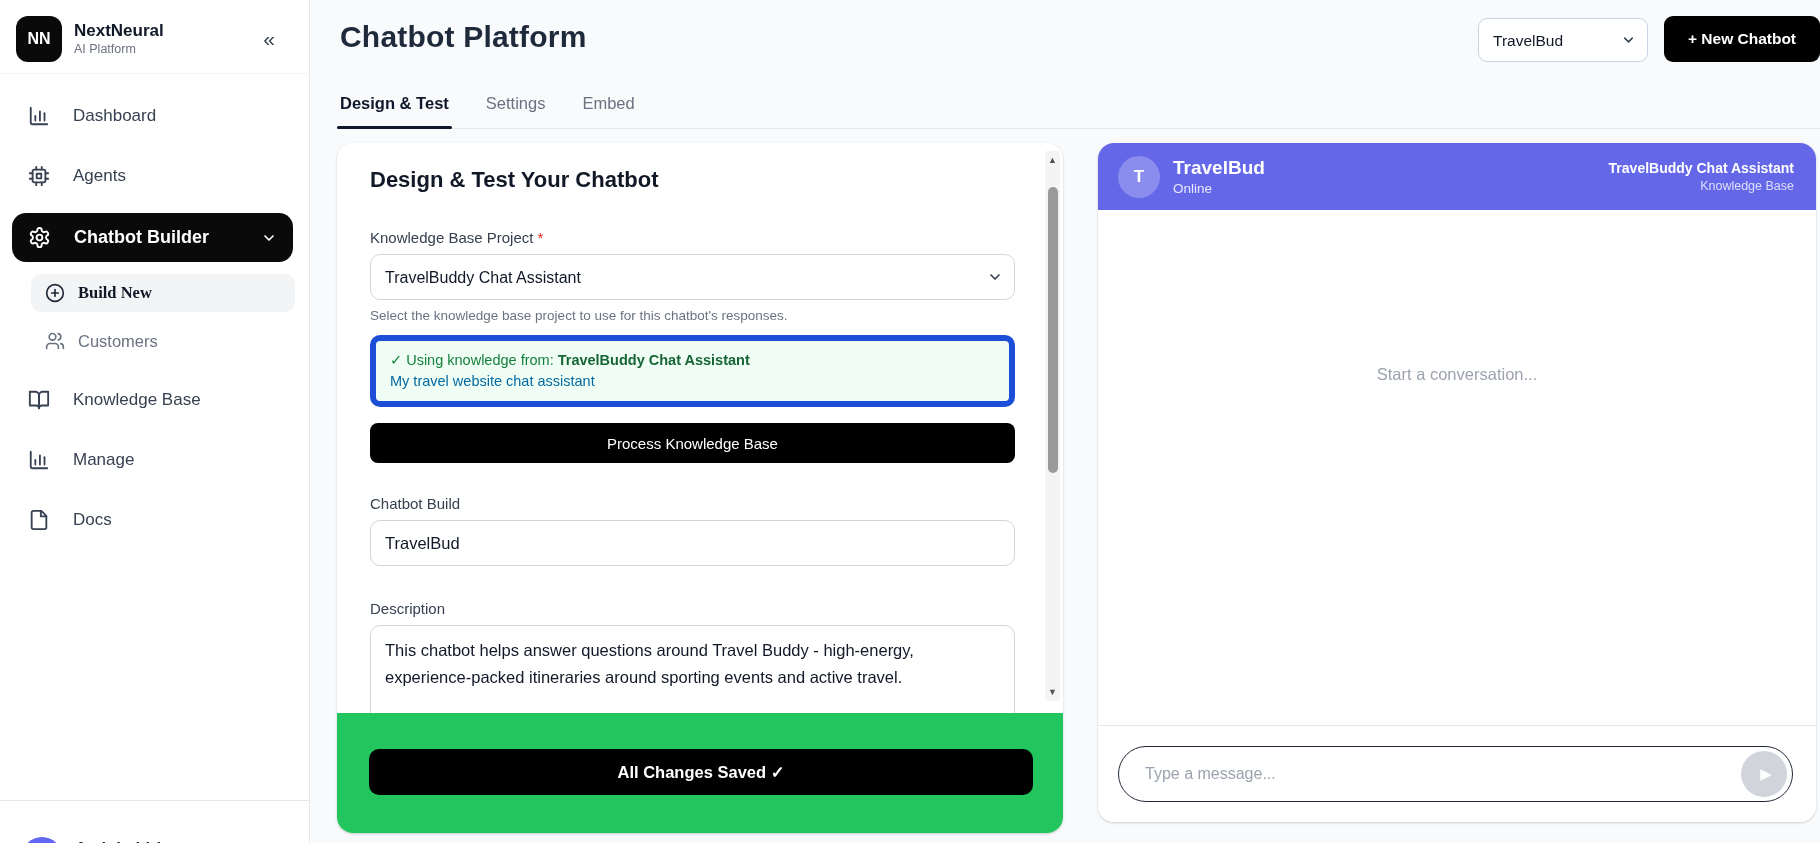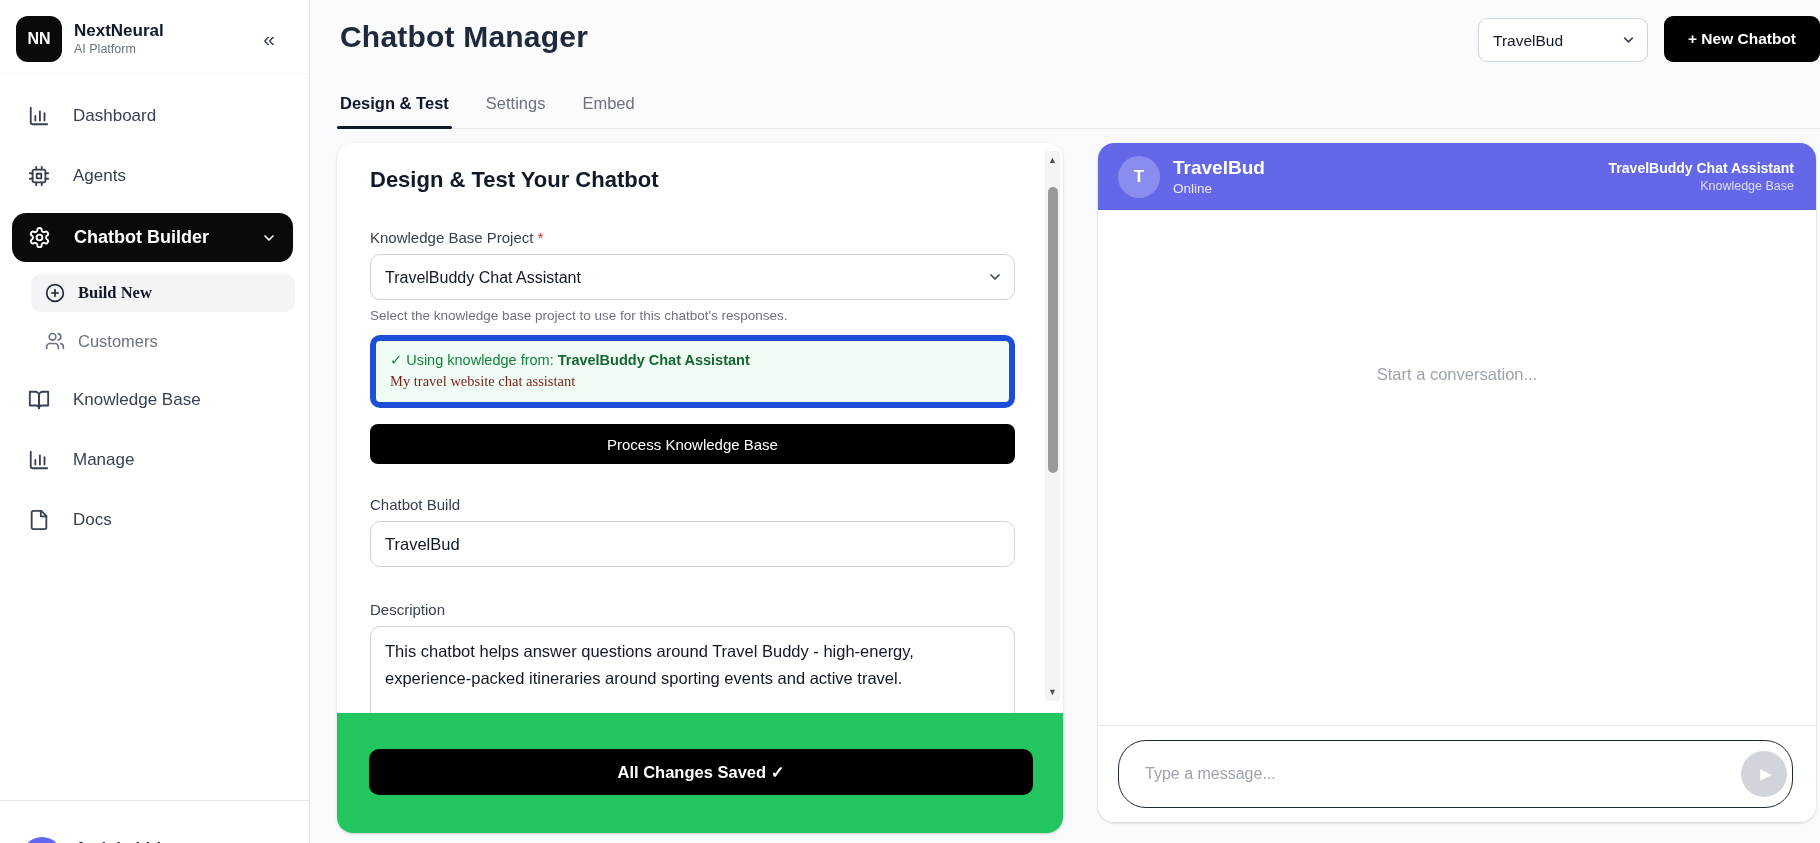--- a/index.html
+++ b/index.html
@@ -85,21 +85,21 @@
   .panel-heading { font-size:22px; font-weight:700; color:#111827; margin-bottom:36px; }
   .field-label { font-size:15px; color:#374151; margin-bottom:8px; }
   .req { color:#dc2626; }
   .kb-select-wrap { position:relative; height:46px; }
   .kb-select { border:1px solid #d1d5db; border-radius:10px; font-size:16px; }
   .help-text { margin-top:8px; font-size:13.5px; color:#6b7280; }
   .kb-status { margin-top:12px; background:#f0fdf4; border:6px solid #1d4ed8;
     border-radius:10px; padding:11px 14px 12px 14px; }
   .kb-status-line1 { font-size:14.5px; color:#15803d; }
   .kb-status-line1 b { color:#166534; font-weight:700; }
-  .kb-status-line2 { margin-top:5px; font-size:14.5px; color:#7f1d1d;font-family:Liberation Serif, serif; }
+  .kb-status-line2 { margin-top:5px; font-size:14.5px; color:#0369a1; }
   .btn-black { display:block; width:100%; background:#000; color:#fff; border:none;
     font-family:inherit; cursor:pointer; }
   .process-btn { margin-top:16px; height:40px; border-radius:8px; font-size:15px; font-weight:500; }
   .mt-field { margin-top:32px; }
   .text-input { width:100%; height:46px; border:1px solid #d1d5db; border-radius:10px;
     padding:0 14px; font-family:inherit; font-size:16.5px; color:#111827; outline:none; }
   .desc-area { width:100%; height:150px; border:1px solid #d1d5db; border-radius:10px;
     padding:11px 14px; font-family:inherit; font-size:16.5px; line-height:1.62;
     color:#111827; resize:none; outline:none; }
 
@@ -128,21 +128,21 @@
   .chat-kb { margin-left:auto; text-align:right; }
   .chat-kb-name { color:#fff; font-size:14px; font-weight:600; }
   .chat-kb-cap { color:rgba(255,255,255,.78); font-size:12.5px; margin-top:3px; }
 
   .chat-body { height:515px; background:#fff; display:flex; justify-content:center; }
   .chat-empty { margin-top:155px; color:#9ca3af; font-size:16.5px; }
 
   .chat-footer { position:absolute; left:0; right:0; bottom:0; height:97px;
     border-top:1px solid #e5e7eb; background:#fff;
     display:flex; align-items:center; padding:0 23px 0 20px; }
-  .msg-pill { flex:1; height:68px; border:1px solid #1f2937; border-radius:28px;
+  .msg-pill { flex:1; height:56px; border:1px solid #1f2937; border-radius:28px;
     background:#fff; display:flex; align-items:center; padding:0 5px 0 0; }
   .msg-input { flex:1; border:none; outline:none; background:transparent;
     padding:0 10px 0 26px; font-family:inherit; font-size:16px; color:#111827; }
   .msg-input::placeholder { color:#9ca3af; }
   .send-btn { width:46px; height:46px; border-radius:50%; background:#d1d5db; border:none;
     color:#fff; font-size:15px; display:flex; align-items:center; justify-content:center;
     cursor:pointer; padding-left:4px; }
 </style>
 </head>
 <body>
@@ -254,21 +254,21 @@
   </nav>
 
   <div class="side-footer">
     <div class="side-user">
       <div class="side-avatar"></div>
       <div class="side-username">Amit Lahiri</div>
     </div>
   </div>
 </aside>
 
-<h1 class="page-title">Chatbot Manager</h1>
+<h1 class="page-title">Chatbot Platform</h1>
 
 <div class="hdr-select-wrap">
   <select class="hdr-select">
     <option>TravelBud</option>
   </select>
   <span class="select-chev">
     <svg width="15" height="15" viewBox="0 0 24 24" fill="none" stroke="currentColor" stroke-width="2.5" stroke-linecap="round" stroke-linejoin="round">
         <path d="m6 9 6 6 6-6"></path>
       </svg>
   </span>

